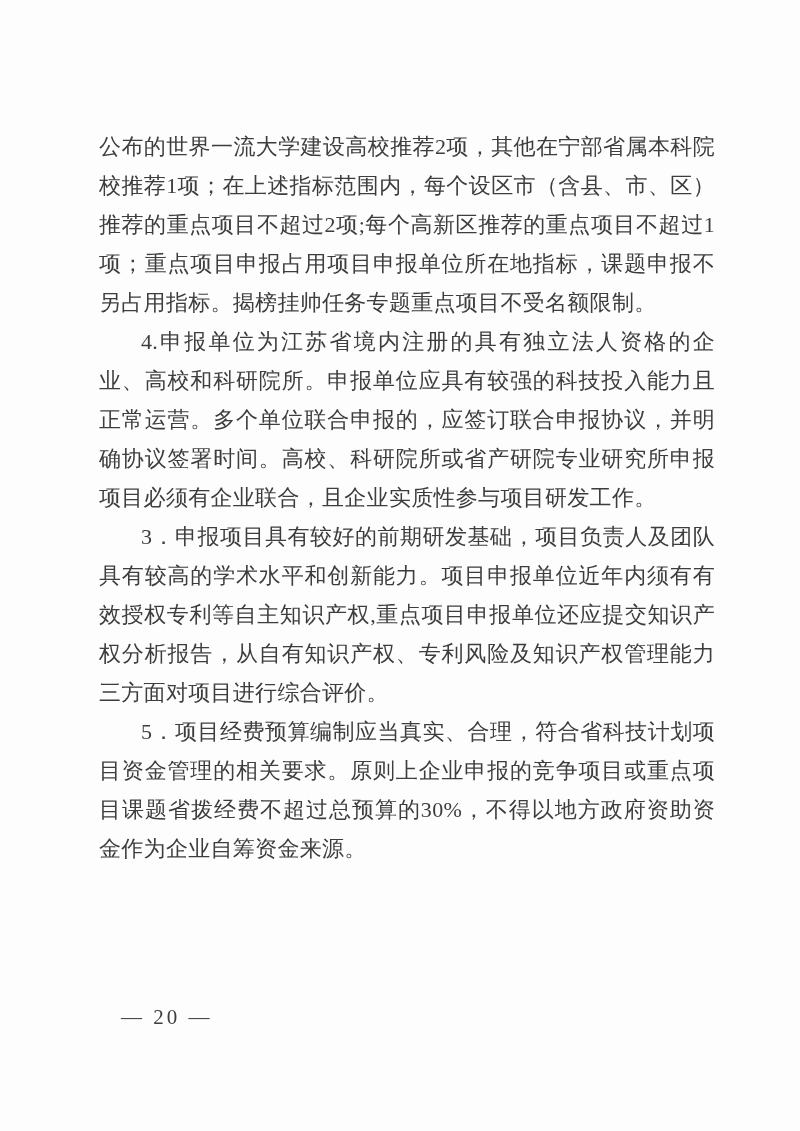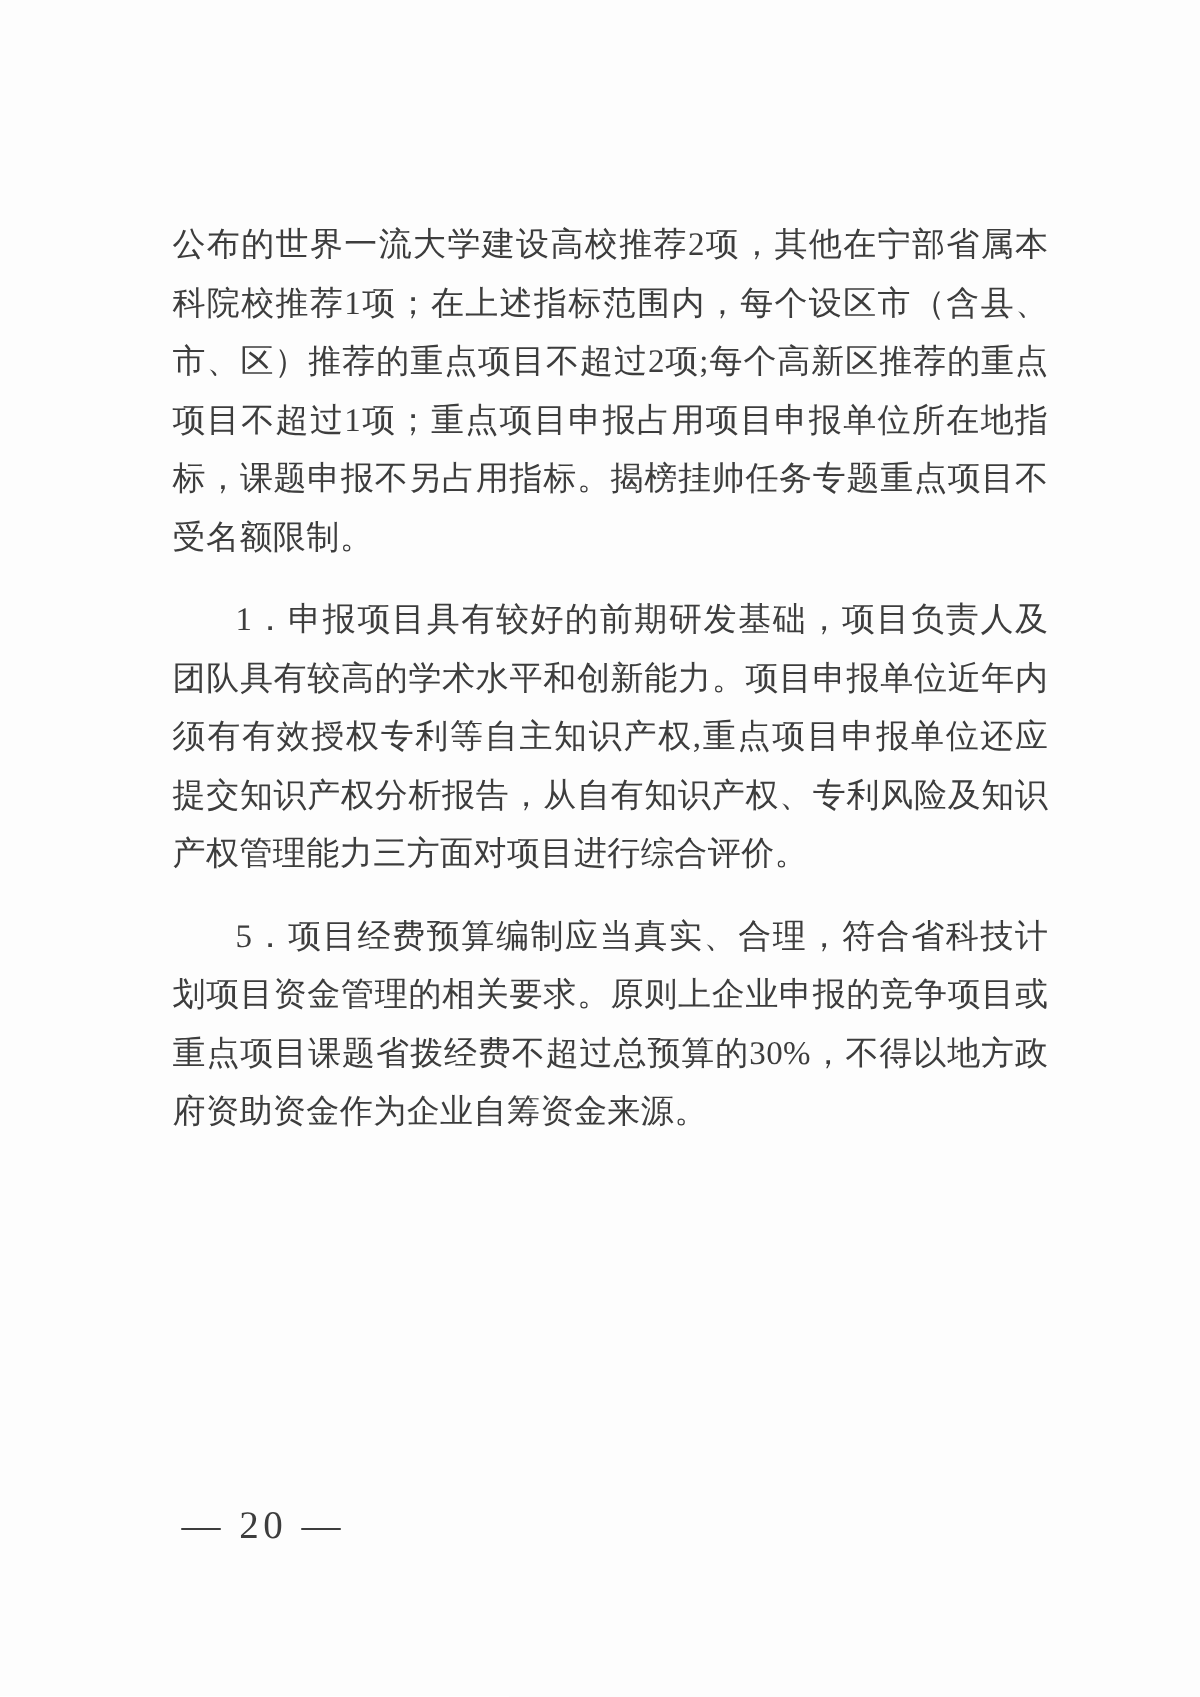--- a/index.html
+++ b/index.html
@@ -15,47 +15,48 @@
     overflow: hidden;
     font-family: "Liberation Serif", "DejaVu Serif", serif;
   }
   .content {
     position: absolute;
     left: 99px;
     top: 127px;
     width: 616px;
   }
   .content p {
-    margin: 16px;
+    margin: 0;
     padding: 0;
     font-size: 22px;
     line-height: 39px;
     color: #3d3d3d;
     text-align: justify;
     text-justify: inter-ideograph;
     letter-spacing: 0.3px;
   }
   .content p.indented {
     text-indent: 42px;
   }
   .page-number {
     position: absolute;
     left: 121px;
     top: 1002px;
-    font-size: 26px;
+    font-size: 21px;
     line-height: 30px;
     color: #3d3d3d;
     letter-spacing: 3px;
     white-space: pre;
   }
 </style>
 </head>
 <body>
 
 <div class="page">
   <div class="content">
     <p>公布的世界一流大学建设高校推荐2项，其他在宁部省属本科院校推荐1项；在上述指标范围内，每个设区市（含县、市、区）推荐的重点项目不超过2项;每个高新区推荐的重点项目不超过1项；重点项目申报占用项目申报单位所在地指标，课题申报不另占用指标。揭榜挂帅任务专题重点项目不受名额限制。</p>
-    <p class="indented">1．申报项目具有较好的前期研发基础，项目负责人及团队具有较高的学术水平和创新能力。项目申报单位近年内须有有效授权专利等自主知识产权,重点项目申报单位还应提交知识产权分析报告，从自有知识产权、专利风险及知识产权管理能力三方面对项目进行综合评价。</p>
+    <p class="indented">4.申报单位为江苏省境内注册的具有独立法人资格的企业、高校和科研院所。申报单位应具有较强的科技投入能力且正常运营。多个单位联合申报的，应签订联合申报协议，并明确协议签署时间。高校、科研院所或省产研院专业研究所申报项目必须有企业联合，且企业实质性参与项目研发工作。</p>
+    <p class="indented">3．申报项目具有较好的前期研发基础，项目负责人及团队具有较高的学术水平和创新能力。项目申报单位近年内须有有效授权专利等自主知识产权,重点项目申报单位还应提交知识产权分析报告，从自有知识产权、专利风险及知识产权管理能力三方面对项目进行综合评价。</p>
     <p class="indented">5．项目经费预算编制应当真实、合理，符合省科技计划项目资金管理的相关要求。原则上企业申报的竞争项目或重点项目课题省拨经费不超过总预算的30%，不得以地方政府资助资金作为企业自筹资金来源。</p>
   </div>
 
   <div class="page-number">— 20 —</div>
 </div>
 
 </body></html>

